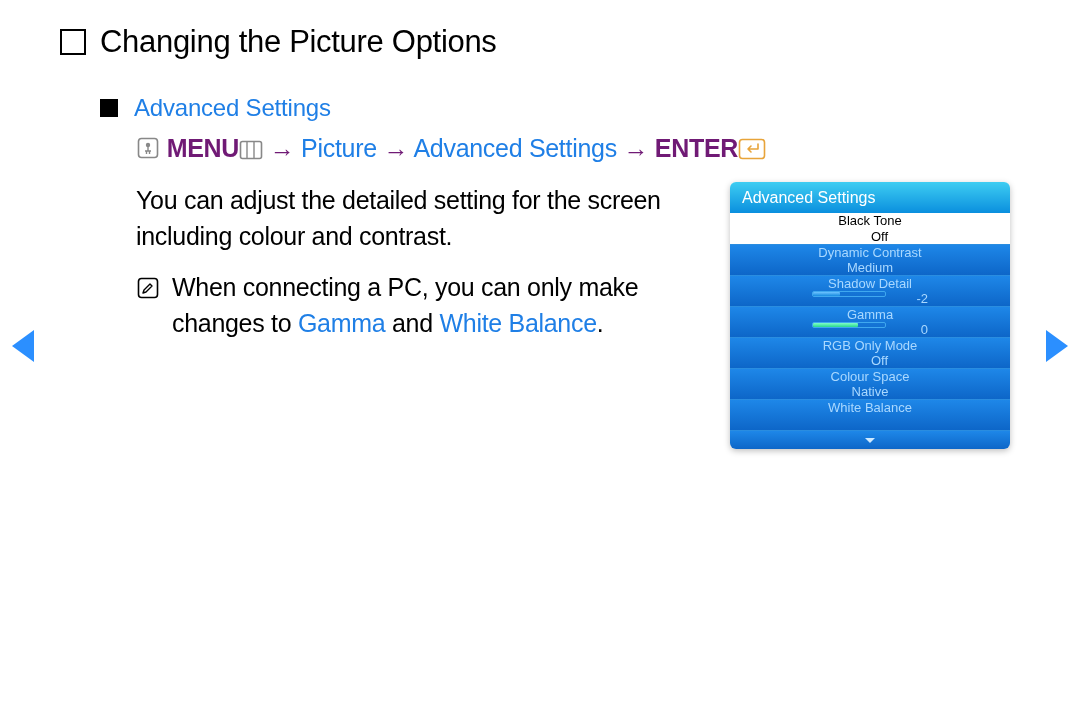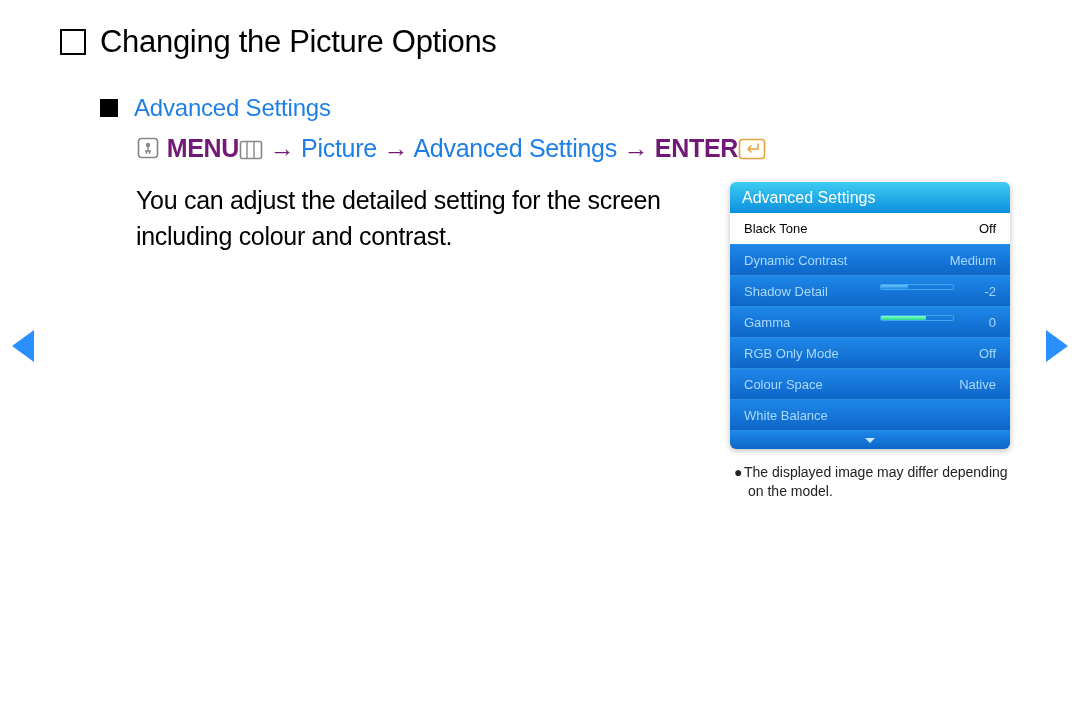--- a/index.html
+++ b/index.html
@@ -130,20 +130,21 @@
     padding: 7px 12px 6px 12px;
   }
   .panel-row {
     font-size: 13px;
     height: 31px;
     padding: 0 14px;
     display: flex;
     align-items: center;
     justify-content: space-between;
     box-sizing: border-box;
+    flex-direction: column;
   }
   .panel-row.sel {
     background: #fff;
     color: #000;
   }
   .panel-row.norm {
     background: linear-gradient(#1e87e8, #0d66c8);
     color: #a9d8ff;
     border-top: 1px solid #2a8de0;
   }
@@ -258,20 +259,31 @@
         <svg width="28" height="22" viewBox="0 0 28 22">
             <rect x="1.5" y="1.5" width="25" height="19" rx="3" fill="none" stroke="#e8a43a" stroke-width="1.6"></rect>
             <path d="M20 6v5H10m0 0l3-3m-3 3l3 3" fill="none" stroke="#e8a43a" stroke-width="1.6" stroke-linecap="round" stroke-linejoin="round"></path>
           </svg>
       </span>
     </div>
 
     <div class="cols">
       <div class="text-col">
         <p>You can adjust the detailed setting for the screen including colour and contrast.</p>
+        <div class="note-row">
+          <span class="pencil-icon note-icon">
+            <svg width="24" height="24" viewBox="0 0 24 24">
+                <rect x="2.5" y="2.5" width="19" height="19" rx="3" fill="none" stroke="#000" stroke-width="1.6"></rect>
+                <path d="M7 17l1-3 6-6 2 2-6 6-3 1z" fill="none" stroke="#000" stroke-width="1.4" stroke-linejoin="round"></path>
+              </svg>
+          </span>
+          <p>
+            <span>When connecting a PC, you can only make changes to </span><span class="blue">Gamma</span><span> and </span><span class="blue">White Balance</span><span>.</span>
+          </p>
+        </div>
       </div>
 
       <div class="panel-col">
         <div class="panel">
           <div class="panel-header">Advanced Settings</div>
           <div id="panel-rows">
               <div class="panel-row sel">
                 <span>Black Tone</span>
                 <span class="right">
                   <span class="val">Off</span>
@@ -317,20 +329,19 @@
                 <span>White Balance</span>
                 <span class="right">
                   <span class="val"></span>
                 </span>
               </div>
             </div>
           <div class="panel-footer">
               <div class="caret"></div>
             </div>
         </div>
-        <div class="disclaimer"><span class="bullet">●</span><span>The displayed image may differ depending on the model.</span></div>
       </div>
     </div>
 
   </div>
 
 
 </div>
 
 </body></html>

